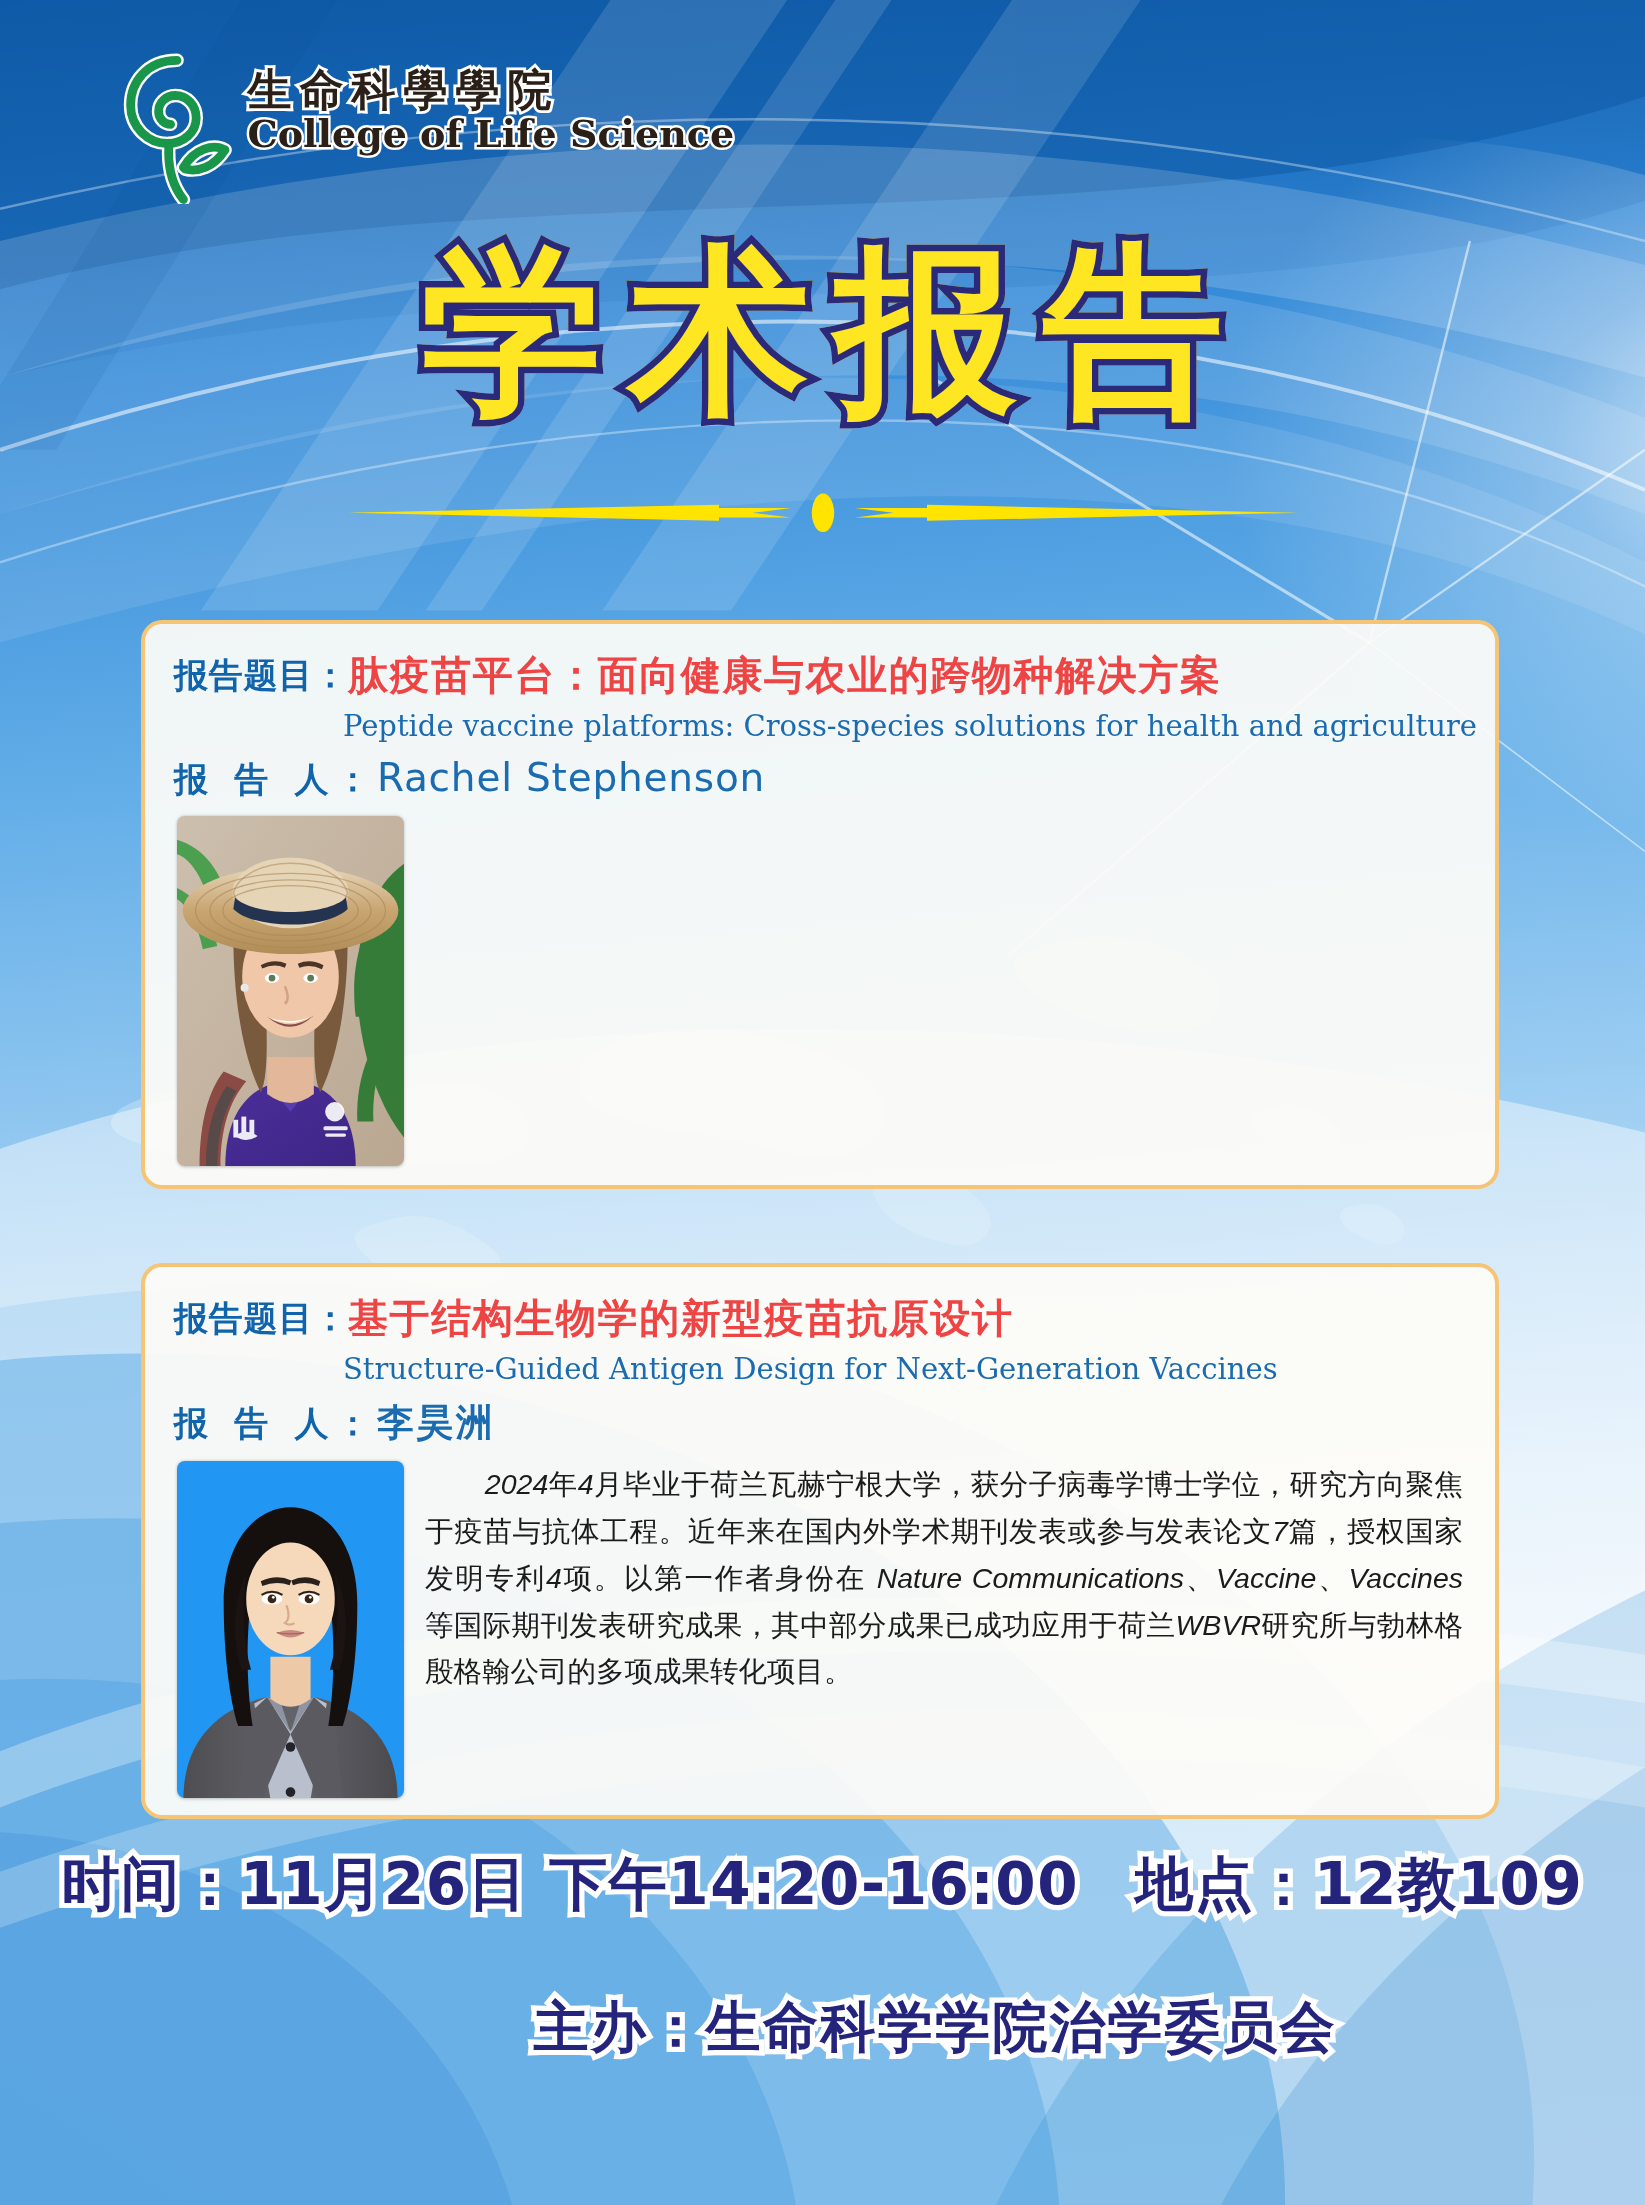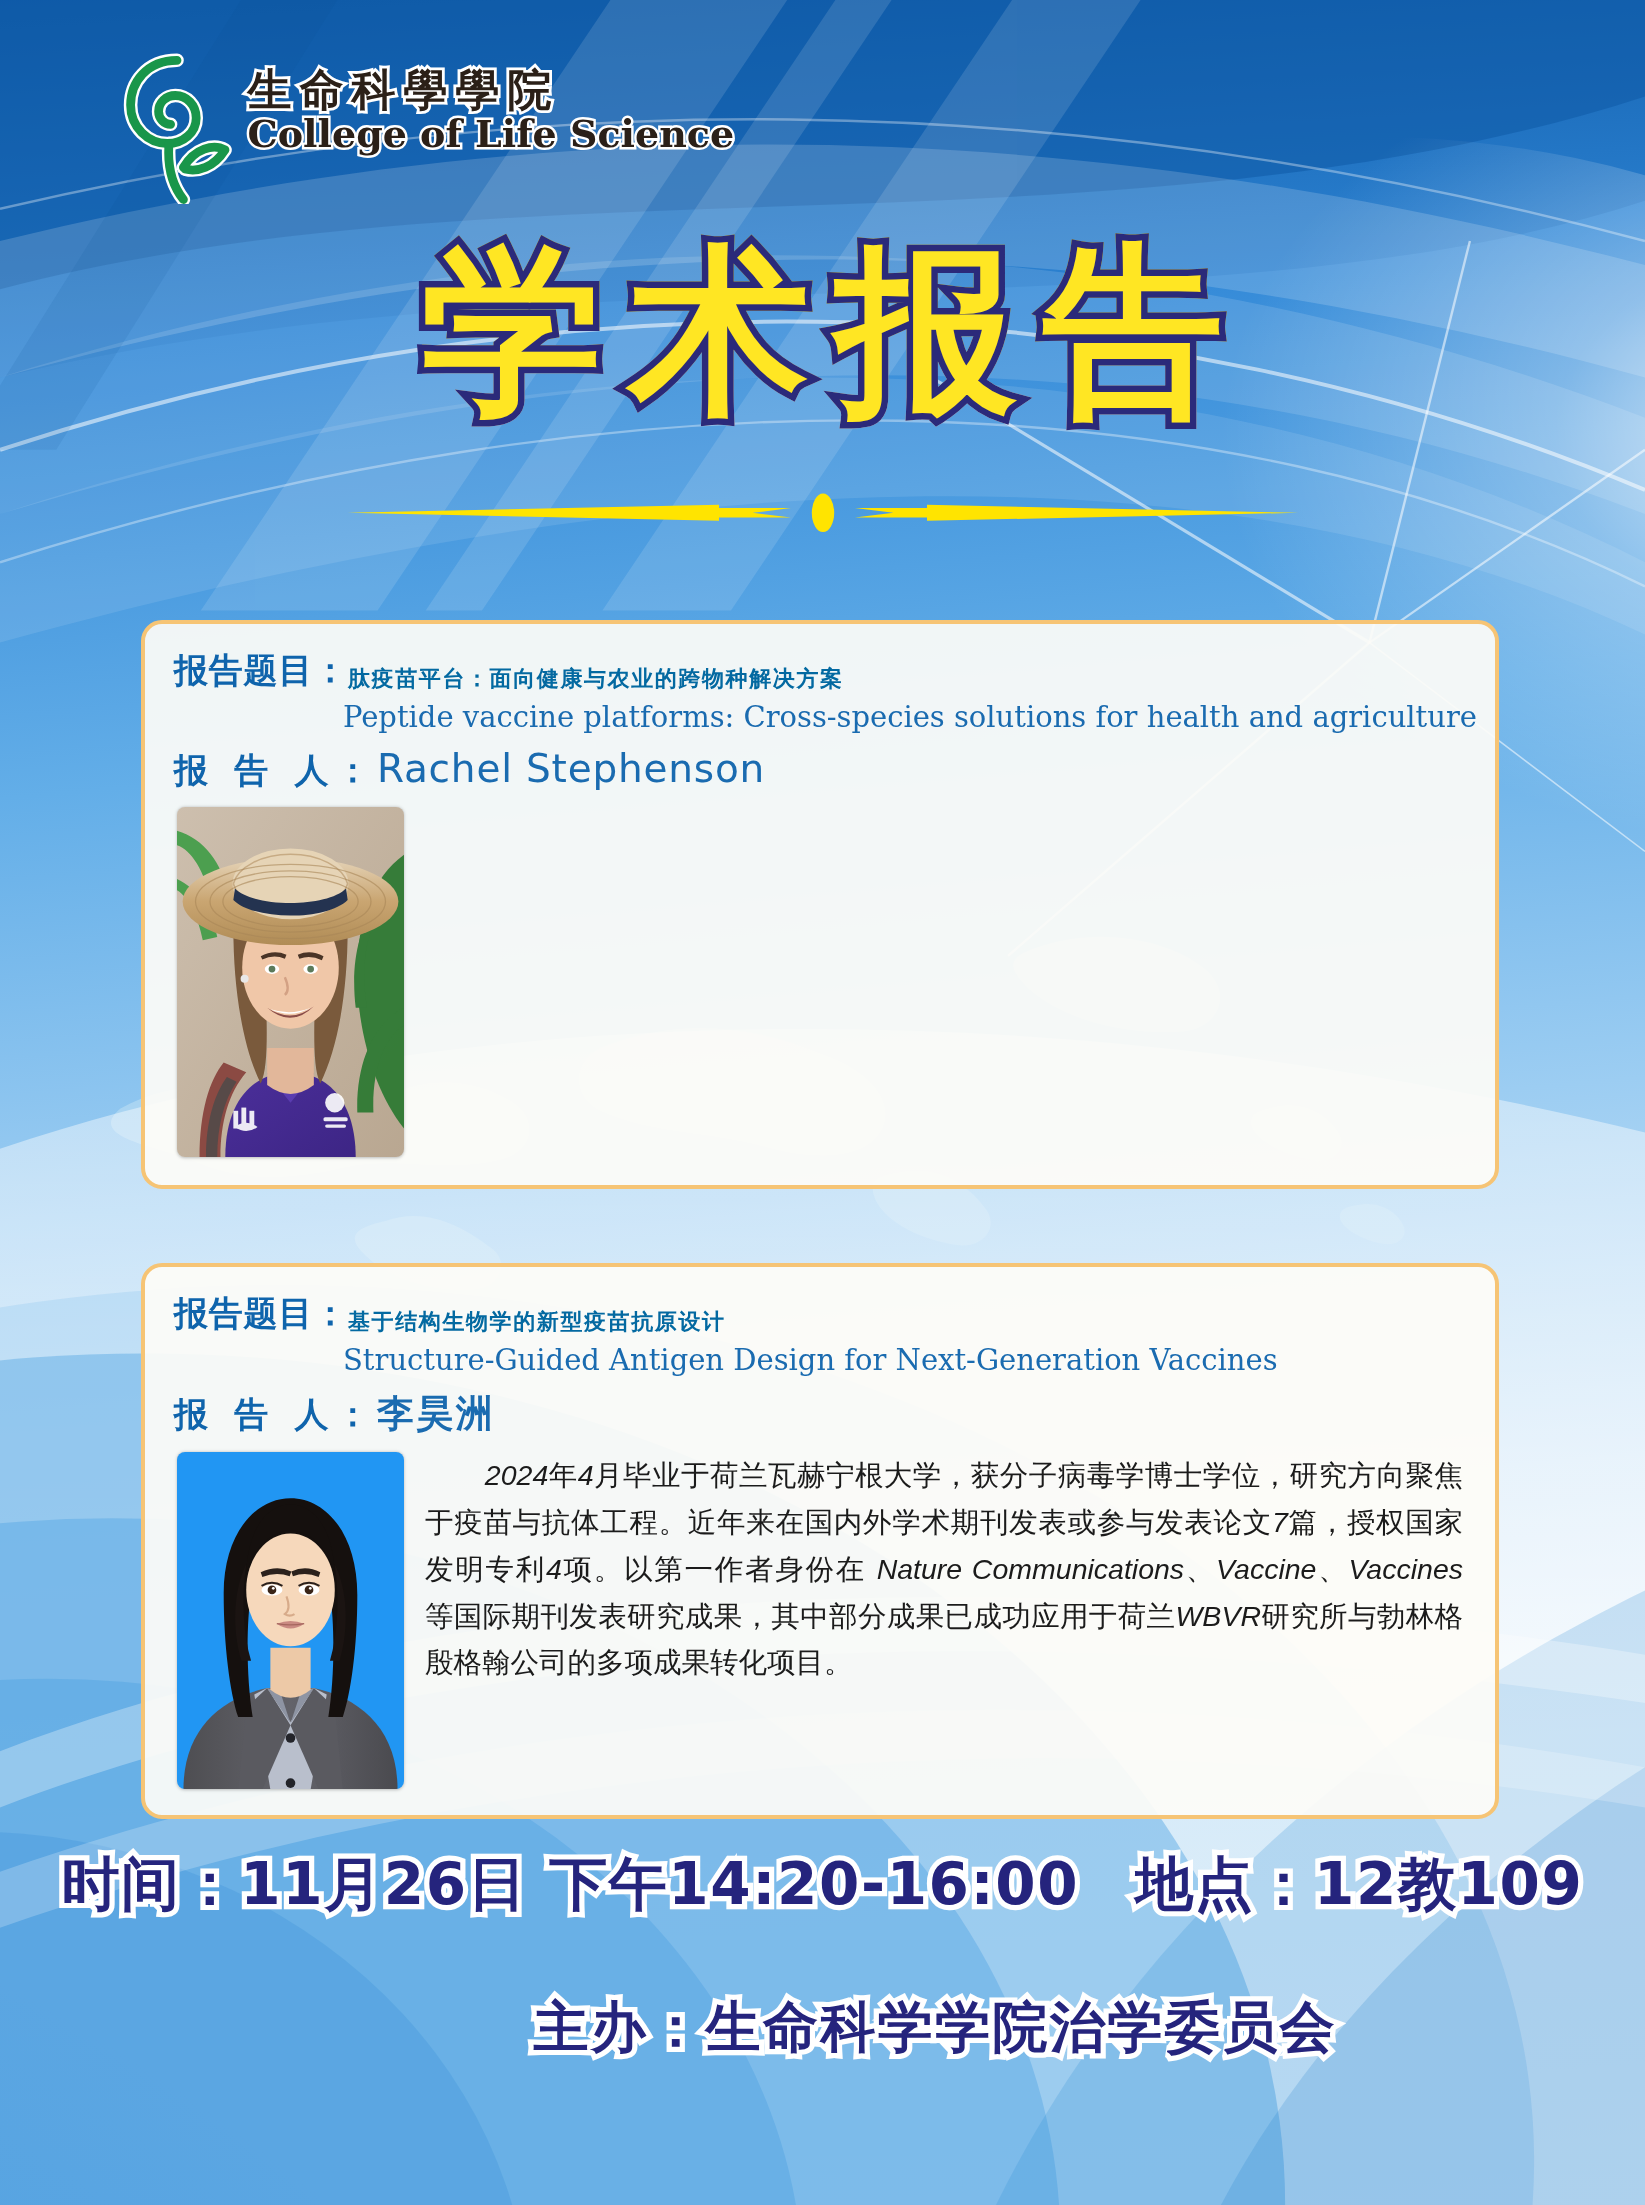--- a/index.html
+++ b/index.html
@@ -50,28 +50,28 @@
   #divider{position:absolute;left:341px;top:476px;width:964px;height:72px;}
   
   .card{
     position:absolute;left:141px;width:1358px;
     background:rgba(253,252,248,0.93);
     border:4px solid #F6C475;border-radius:21px;
     box-sizing:border-box;
   }
   #card1{top:620px;height:569px;}
   #card2{top:1263px;height:556px;}
-  .row-title{display:flex;align-items:flex-end;padding:24px 0 0 29px;}
+  .row-title{display:flex;align-items:center;padding:24px 0 0 29px;}
   .lbl{
     font-weight:bold;font-size:34px;color:#0f64ac;white-space:nowrap;
     font-family:"DejaVu Sans","Liberation Sans",sans-serif;letter-spacing:0.8px;
   }
   .lbl-sp{letter-spacing:7.2px;}
   .title-cn{
-    font-weight:bold;font-size:22px;color:#0369a1;letter-spacing:1.6px;
+    font-weight:bold;font-size:40px;color:#ef4444;letter-spacing:1.6px;
     font-family:"DejaVu Sans","Liberation Sans",sans-serif;
   }
   .title-en{
     font-family:"DejaVu Serif","Liberation Serif",serif;
     font-size:29px;color:#1a6bb0;letter-spacing:0px;
     margin:6.4px 0 0 198px;white-space:nowrap;
   }
   .row-speaker{display:flex;align-items:baseline;padding:11.2px 0 0 29px;}
   .speaker-name{
     font-size:39px;color:#1a6bb0;font-weight:normal;letter-spacing:0.8px;

